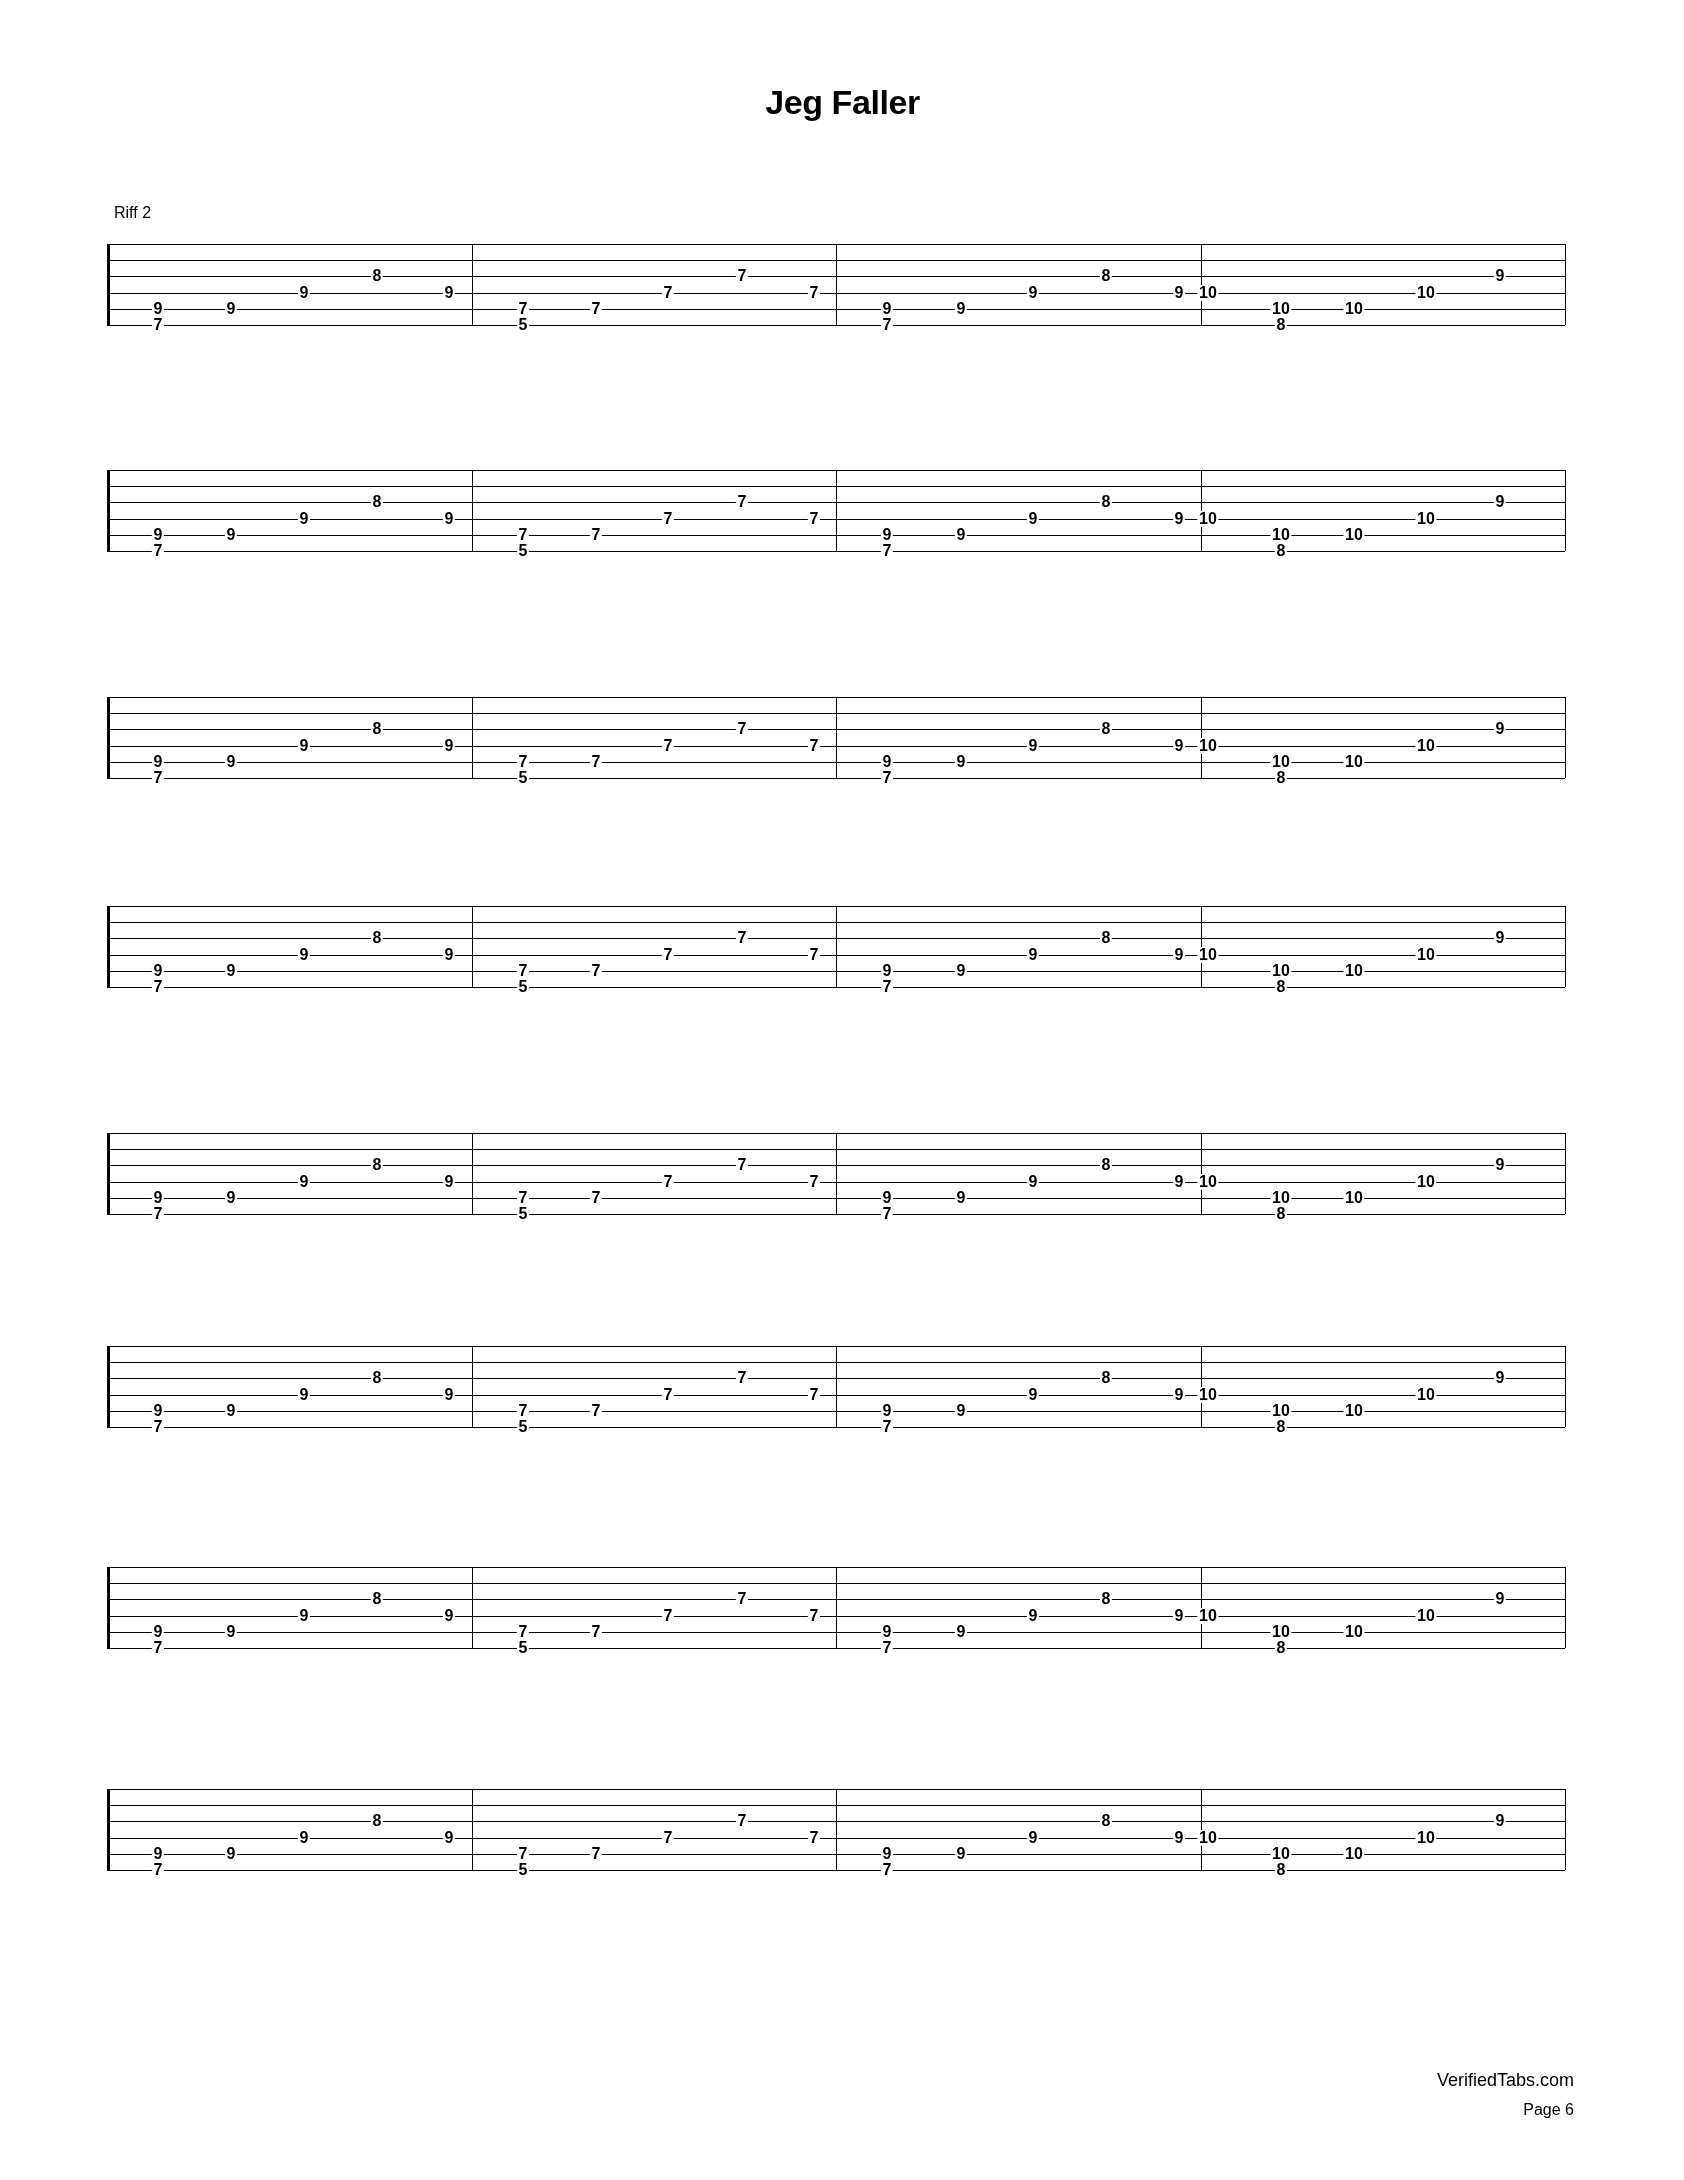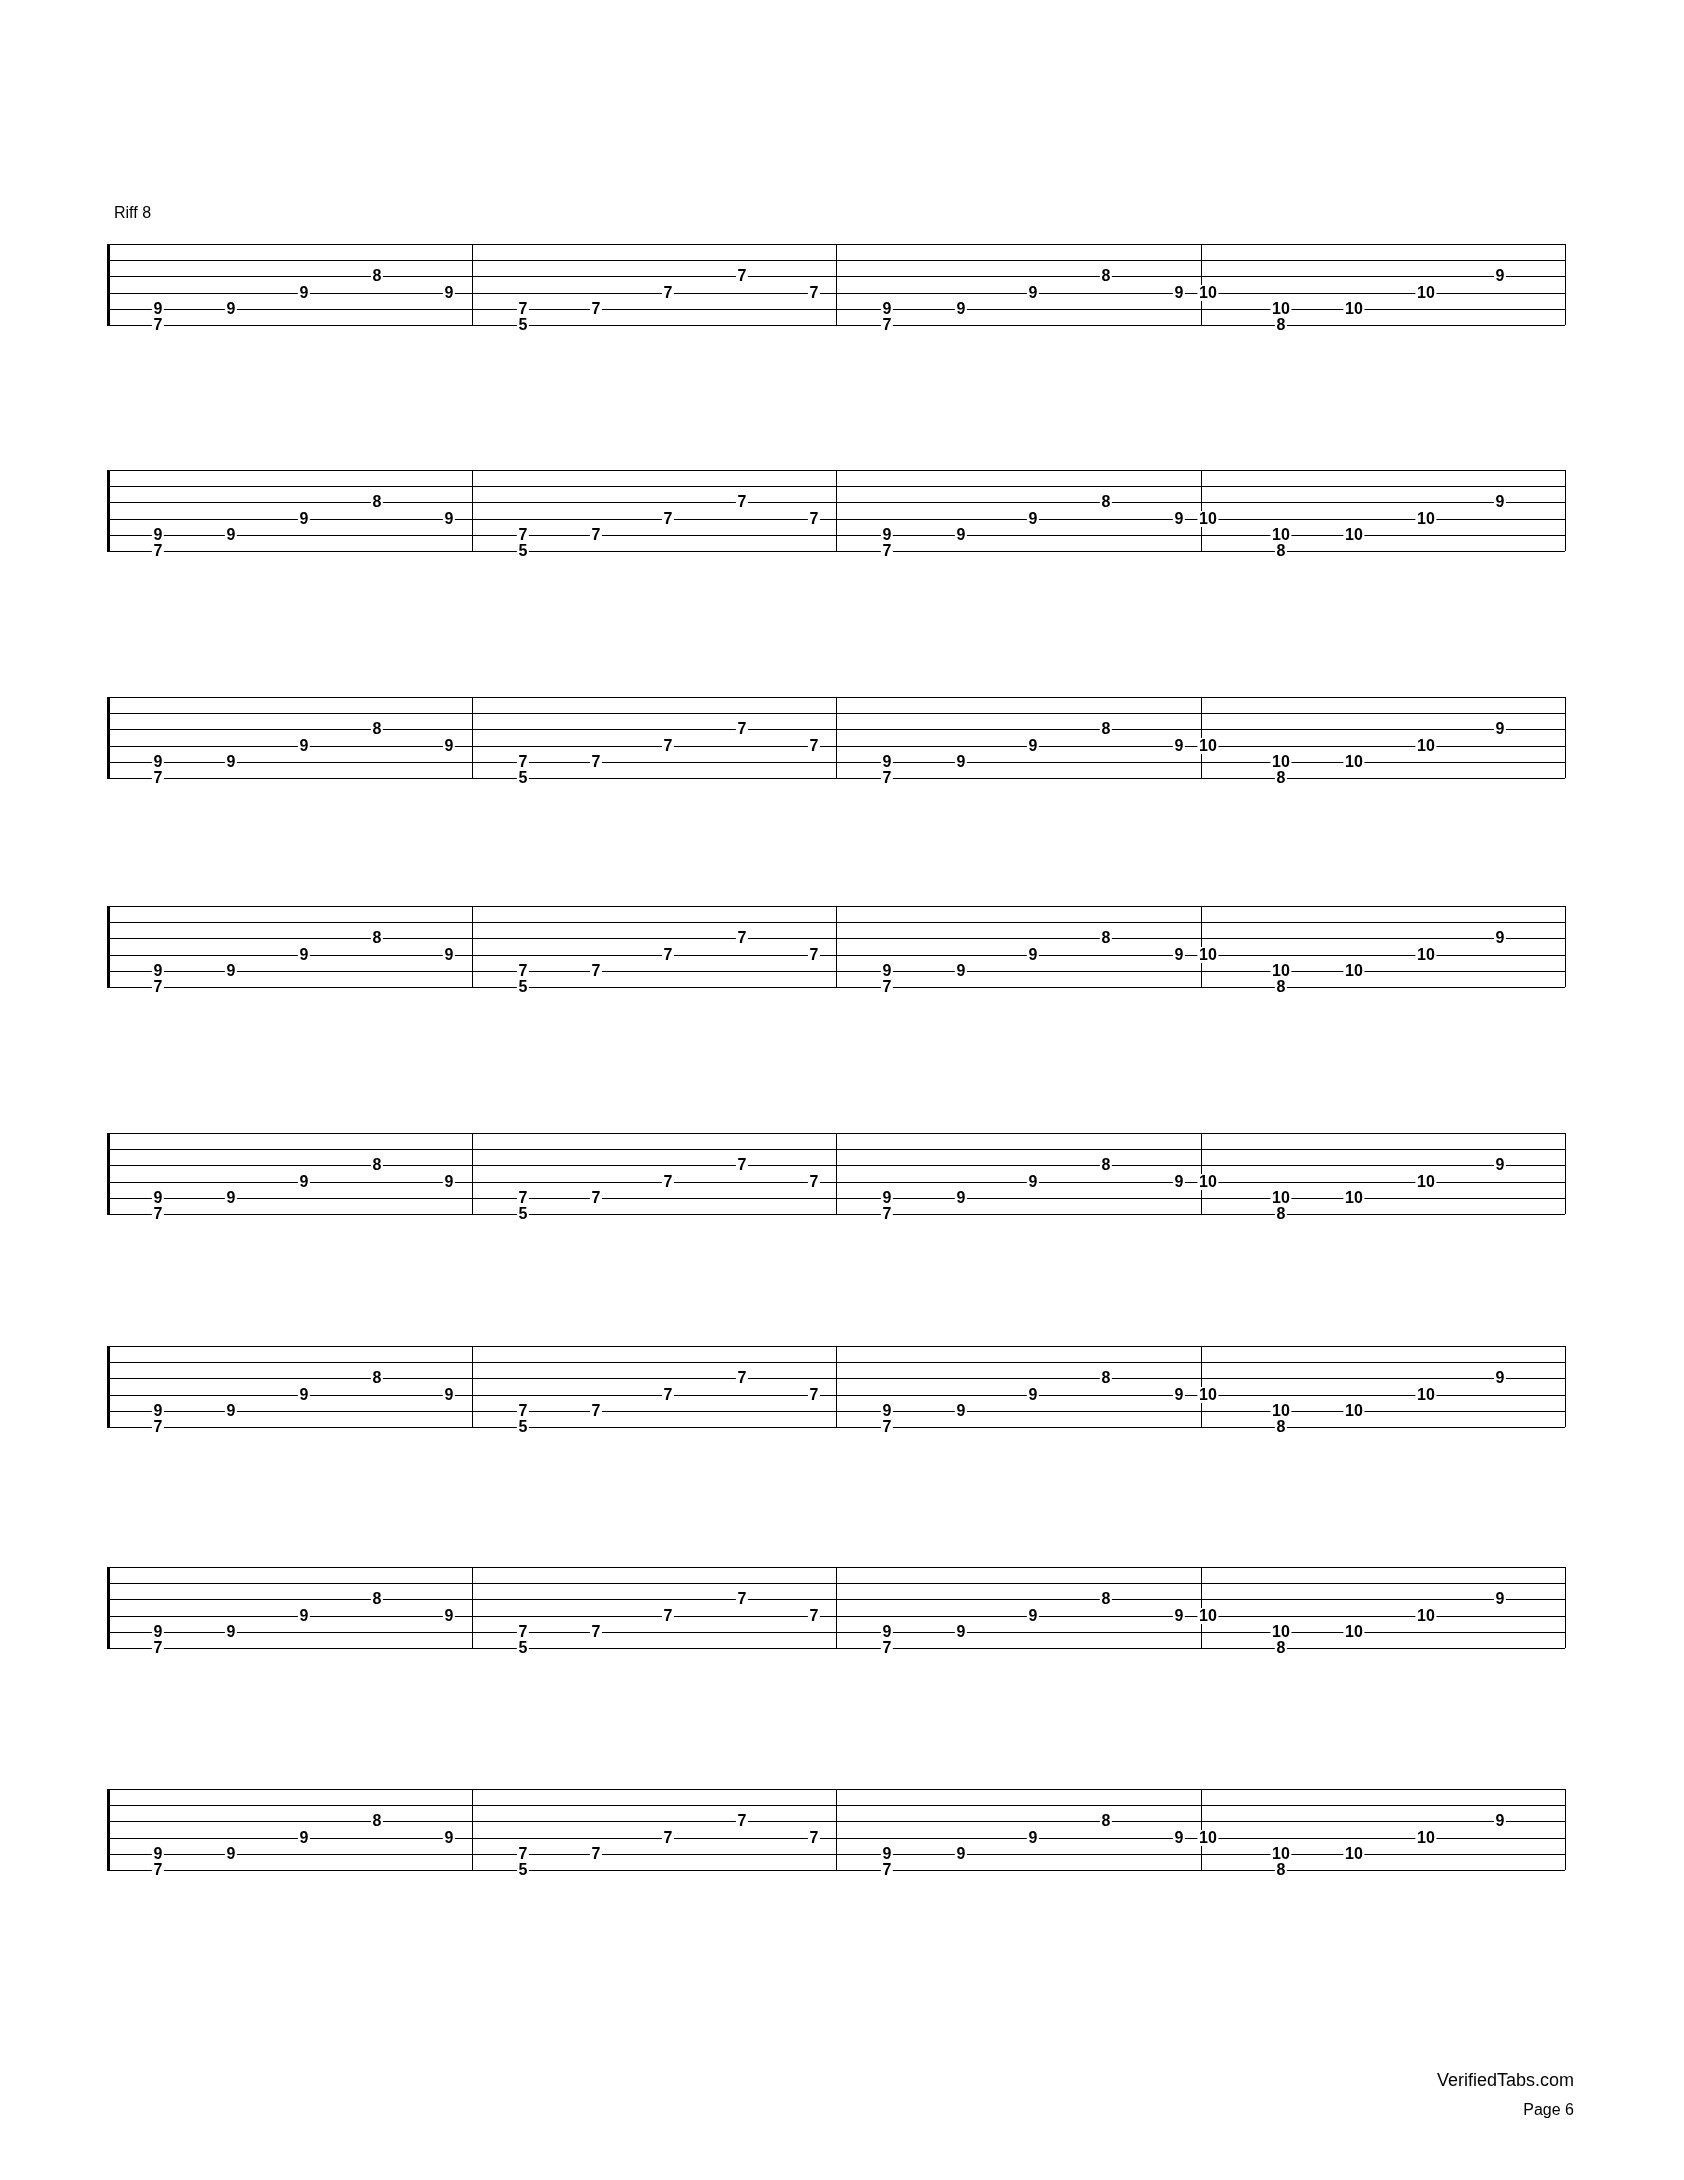--- a/index.html
+++ b/index.html
@@ -85,22 +85,23 @@
     color: #000;
   }
   .footer-site { top: 2070px; }
   .footer-page { top: 2101px; font-size: 16px; }
 </style>
 </head>
 <body>
 
 <div class="page">
 
-
-  <div class="riff-label" id="riff-label" style="left: 114px; top: 204px;">Riff 8</div>
+  <div class="doc-title">Jeg Faller</div>
+
+  <div class="riff-label" id="riff-label" style="left: 114px; top: 204px;">Riff 2</div>
 
   <div id="systems-root">
       <div class="system" style="top: 244px; height: 81px;">
         <div class="staff-lines">
           <div class="sline" style="top: 0px;"></div>
           <div class="sline" style="top: 16px;"></div>
           <div class="sline" style="top: 32px;"></div>
           <div class="sline" style="top: 49px;"></div>
           <div class="sline" style="top: 65px;"></div>
           <div class="sline" style="top: 81px;"></div>

